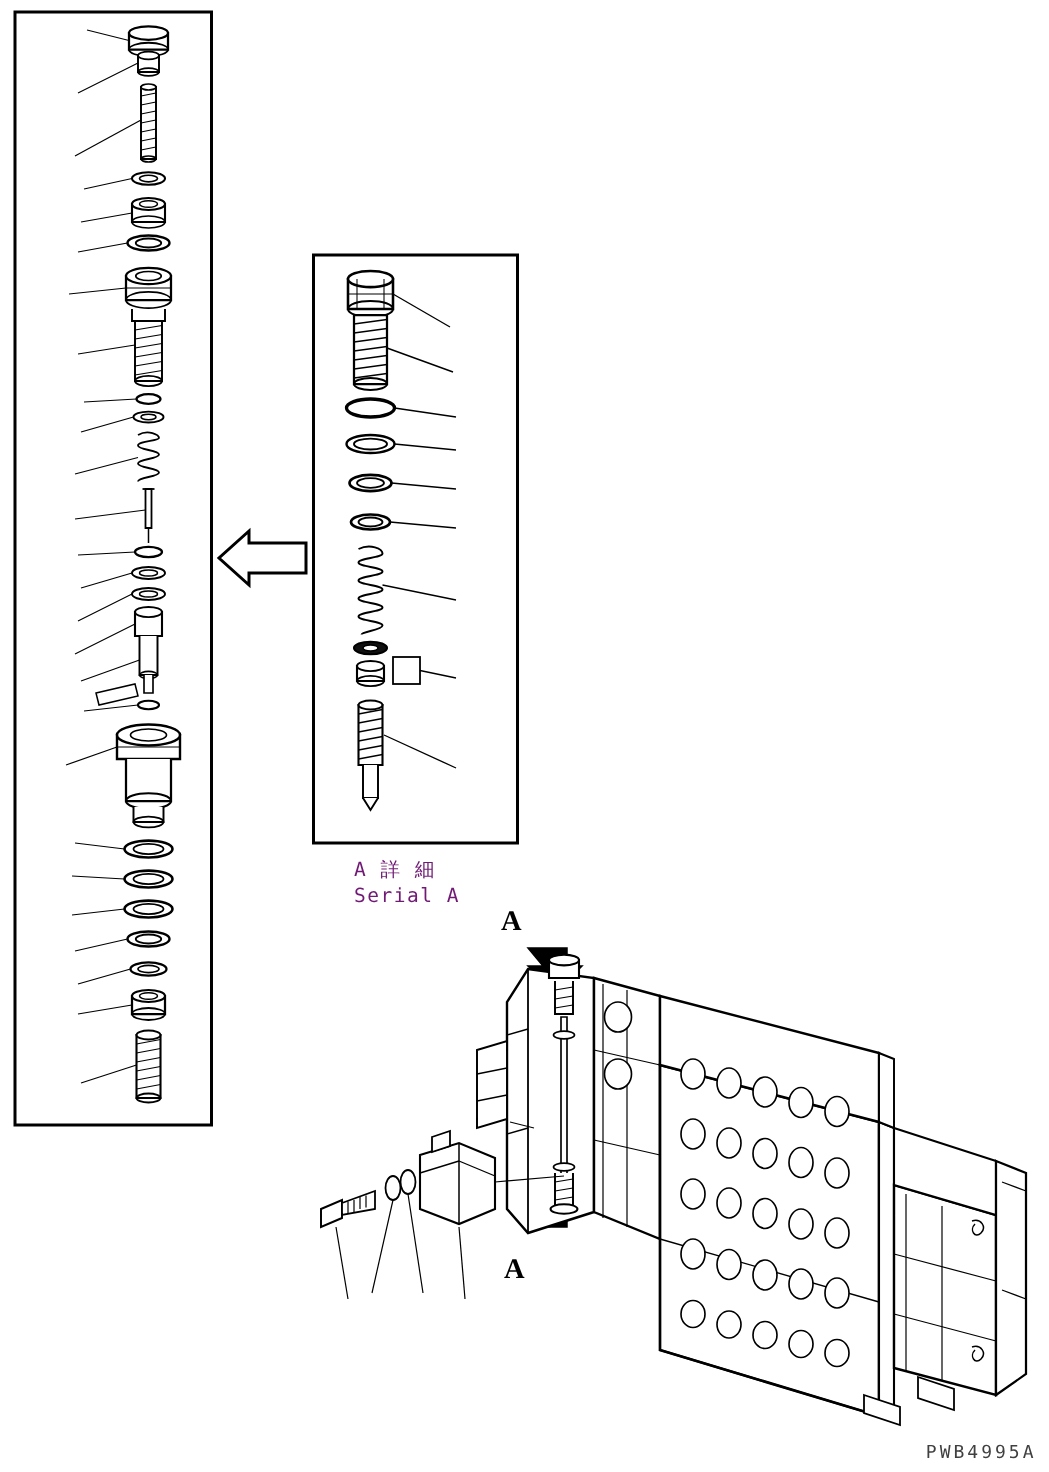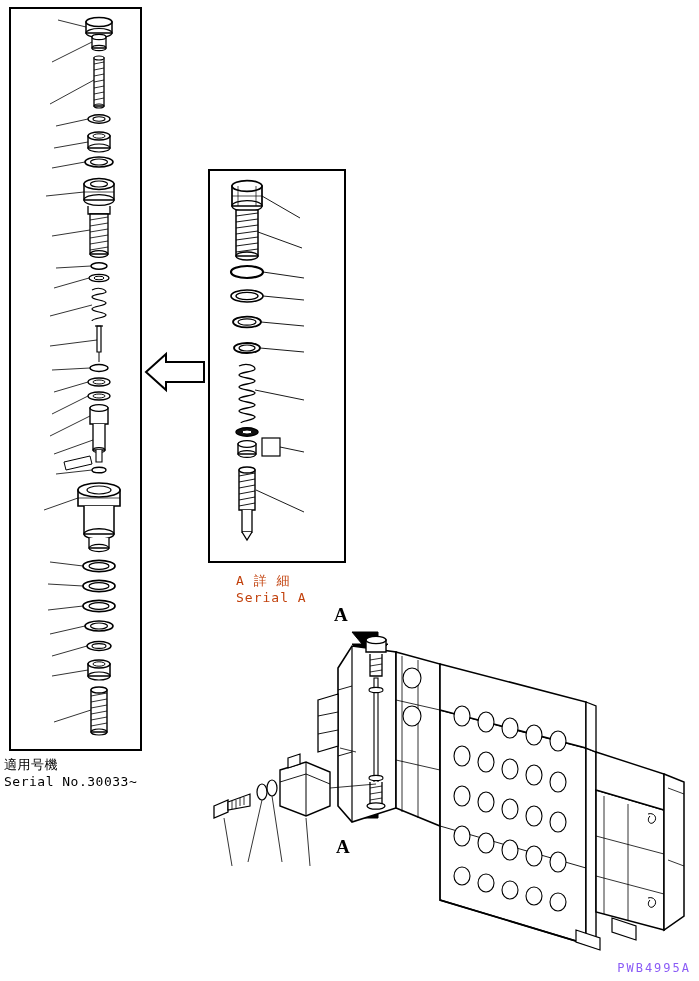--- a/index.html
+++ b/index.html
@@ -29,37 +29,37 @@
     color: #000;
   }
   .detail-block {
     position: absolute;
     left: 236px;
     top: 572px;
     font-family: "DejaVu Sans Mono", monospace;
     font-size: 13px;
     line-height: 17px;
     letter-spacing: 1px;
-    color: #c2410c;
+    color: #701a75;
   }
   .mark-a {
     position: absolute;
     font-family: "Liberation Serif", serif;
     font-size: 19px;
     font-weight: bold;
     color: #000;
   }
   .drawing-no {
     position: absolute;
     right: 8px;
     bottom: 6px;
     font-family: "DejaVu Sans Mono", monospace;
     font-size: 12px;
     letter-spacing: 2px;
-    color: #8b5cf6;
+    color: #404040;
   }
   .hidden-caption {
     position: absolute;
     left: 246px;
     top: 862px;
     font-family: "DejaVu Sans Mono", monospace;
     font-size: 11px;
     color: #ffffff;
   }
   svg { display: block; }
@@ -521,24 +521,20 @@
         <path d="M330 788 L376 784"></path>
         <path d="M262 800 L248 862"></path>
         <path d="M272 796 L282 862"></path>
         <path d="M224 818 L232 866"></path>
         <path d="M306 818 L310 866"></path>
         <path d="M340 748 L356 752"></path>
       </g>
     </g>
   </svg>
 
-  <div class="serial-block">
-    <div>適用号機</div>
-    <div>Serial No.30033~</div>
-  </div>
 
   <div class="detail-block">
     <div>A 詳 細</div>
     <div>Serial A</div>
   </div>
 
   <div class="mark-a" style="left:334px; top:604px;">A</div>
   <div class="mark-a" style="left:336px; top:836px;">A</div>
 
   <div class="drawing-no">PWB4995A</div>

